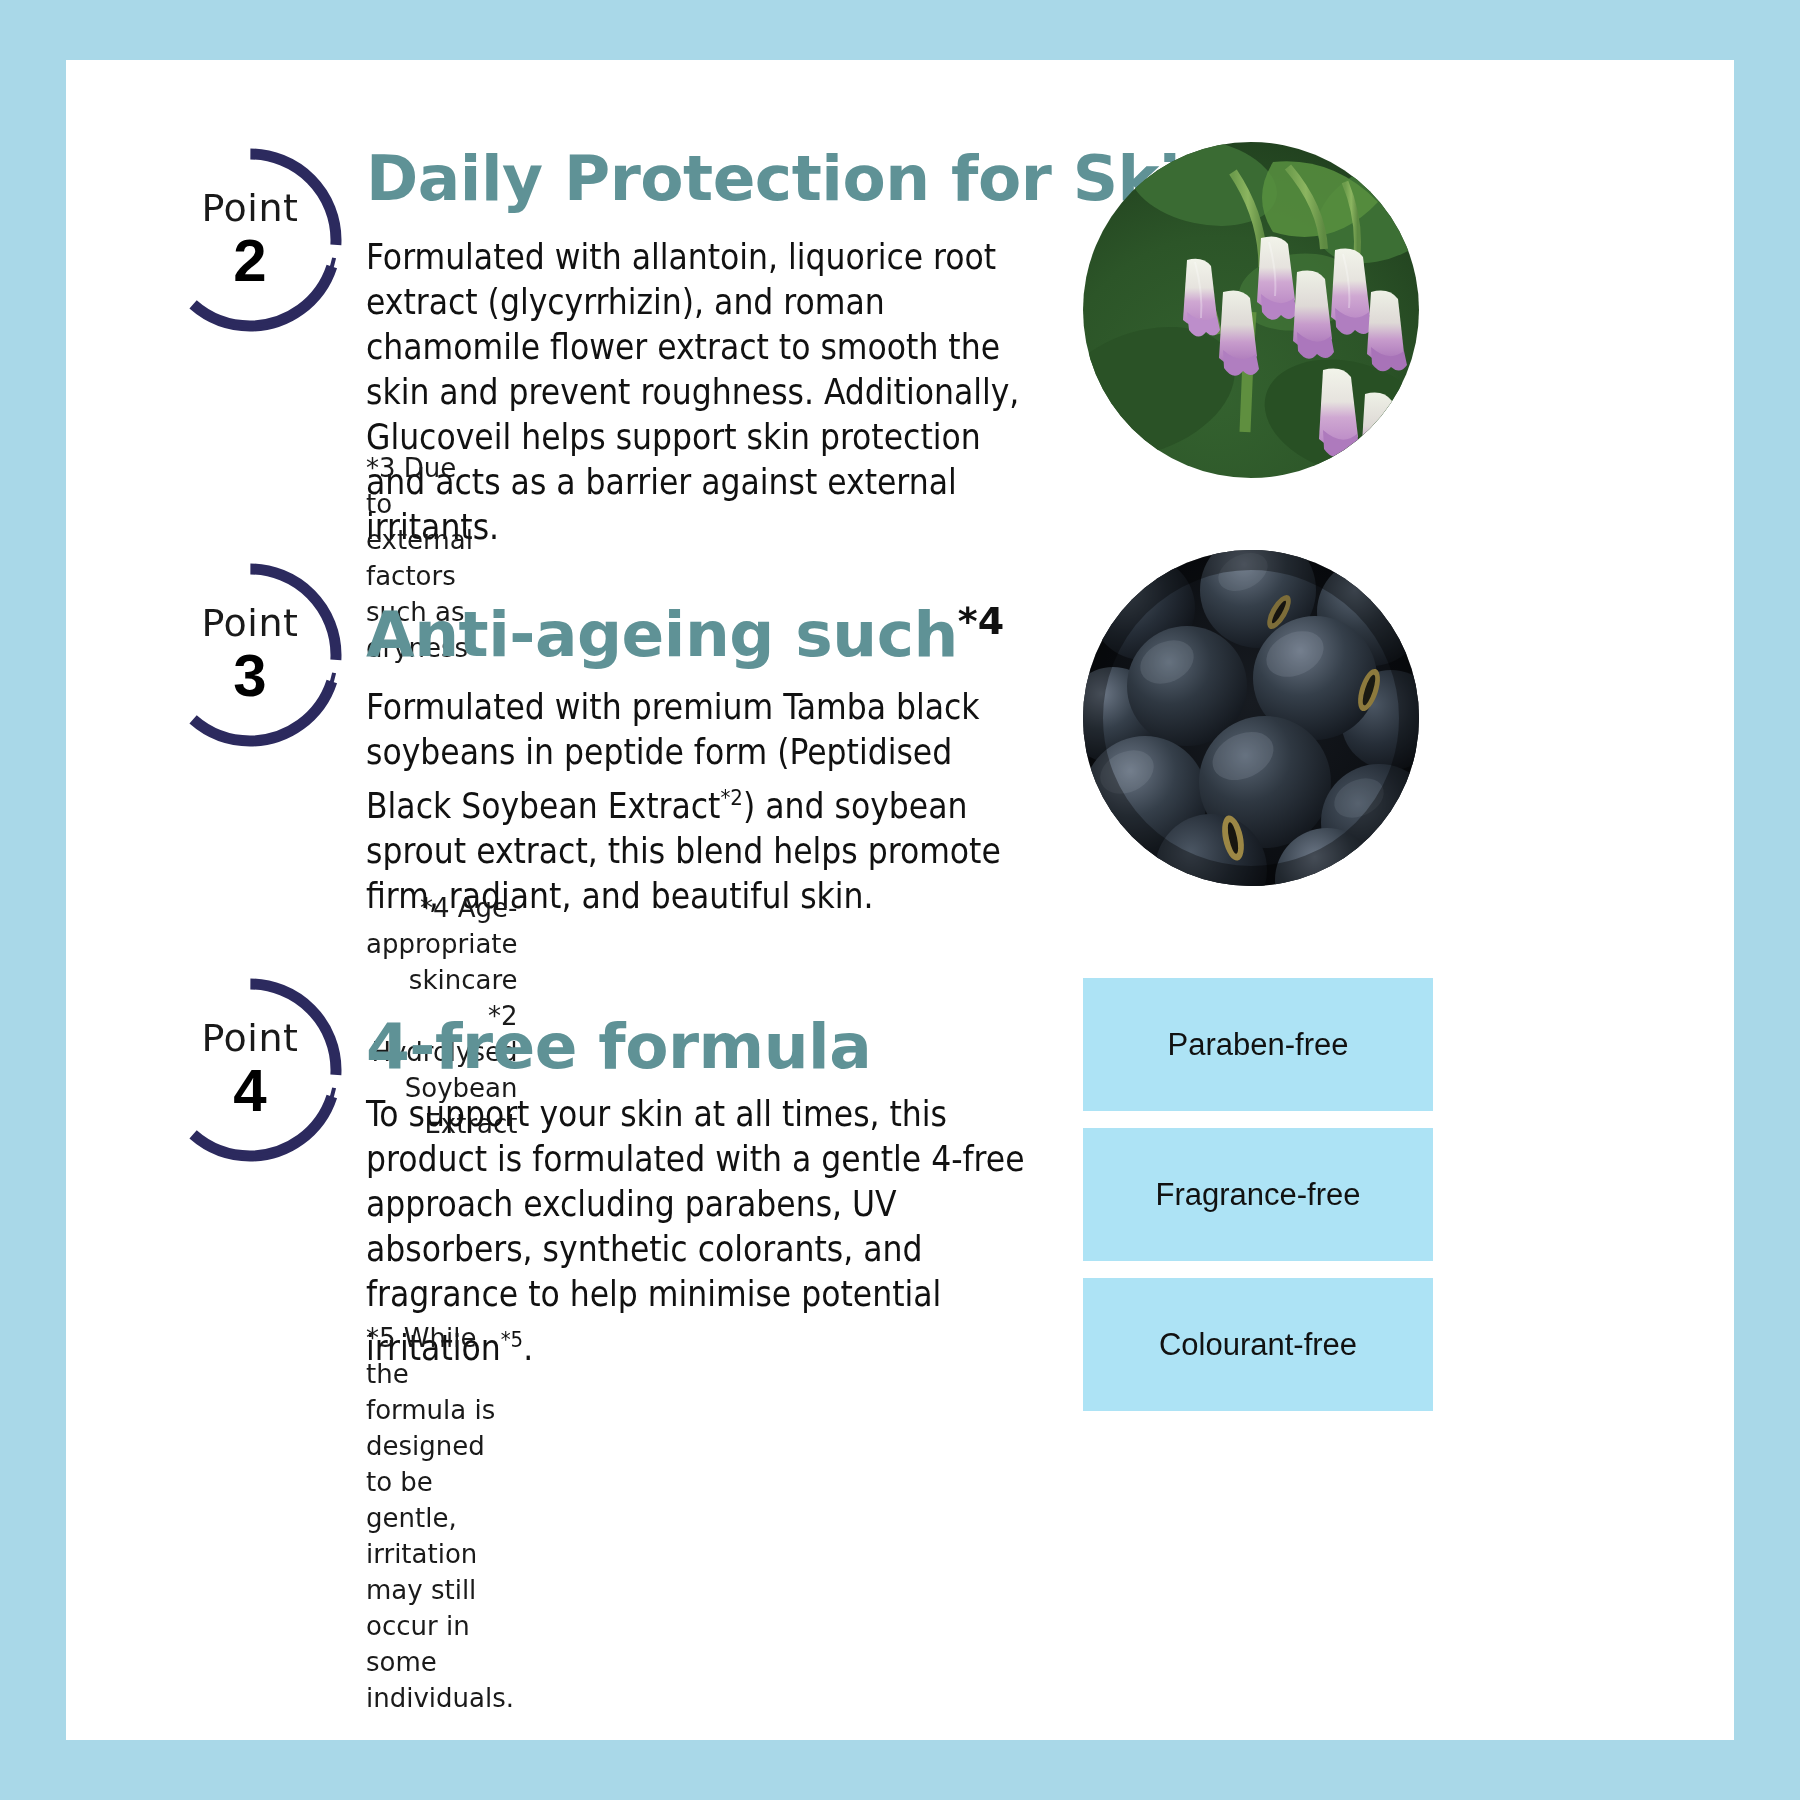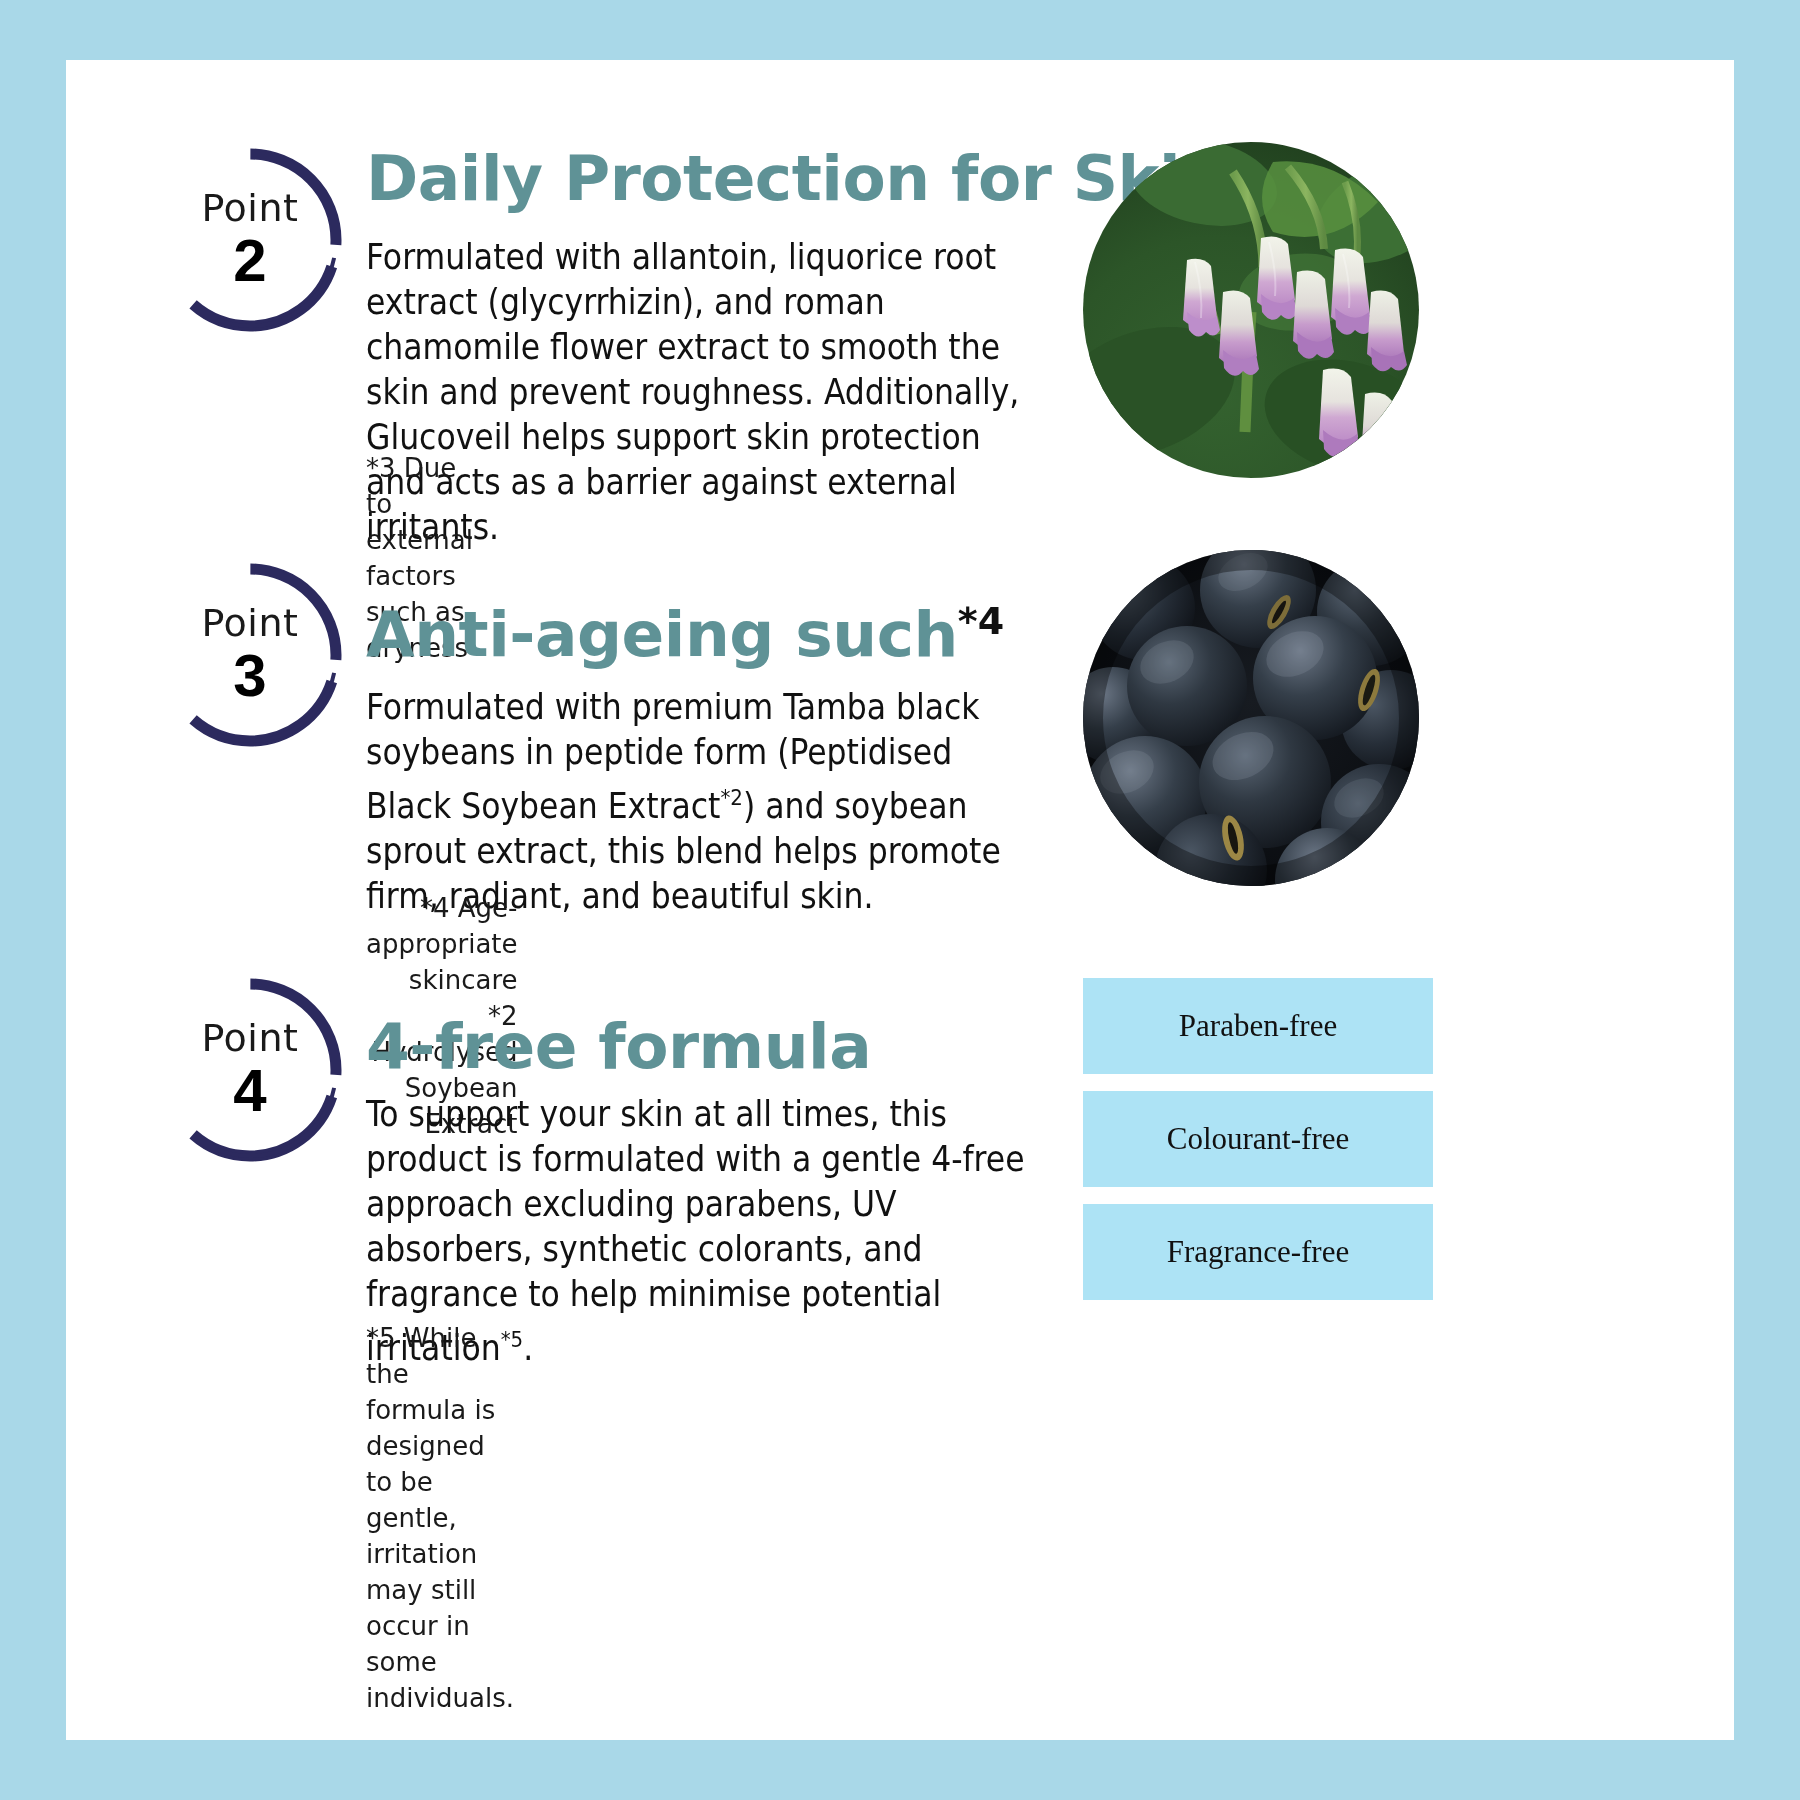--- a/index.html
+++ b/index.html
@@ -83,27 +83,27 @@
   .photo{
     position:absolute;
     border-radius:50%;
     overflow:hidden;
   }
   .photo svg{display:block;}
 
   
   .claim-list{position:absolute;}
   .claim{
-    width:350px;height:96px;
+    width:350px;height:133px;
     background:#ade3f5;
     display:flex;align-items:center;justify-content:center;
     margin-bottom:17px;
     color:#111111;
     font-size:31px;
-    font-family:Liberation Serif, serif;
+    font-family:Liberation Sans, sans-serif;
   }
   .claim:last-child{margin-bottom:0;}
 </style>
 </head>
 <body>
 
 <div class="page">
 
   <div class="point-block">
 
@@ -318,20 +318,20 @@
 
     <div class="footnote" style="left:300px;top:1260px;">*5 While the formula is designed to be gentle, irritation
       may still occur in some individuals.</div>
   </div>
 
   <div class="claim-list" style="left:1017px;top:918px;">
     <div class="claim">
       <span>Paraben-free</span>
     </div>
     <div class="claim">
+      <span>Fragrance-free</span>
+    </div>
+    <div class="claim">
       <span>Colourant-free</span>
     </div>
-    <div class="claim">
-      <span>Fragrance-free</span>
-    </div>
   </div>
 
 </div>
 
 </body></html>

